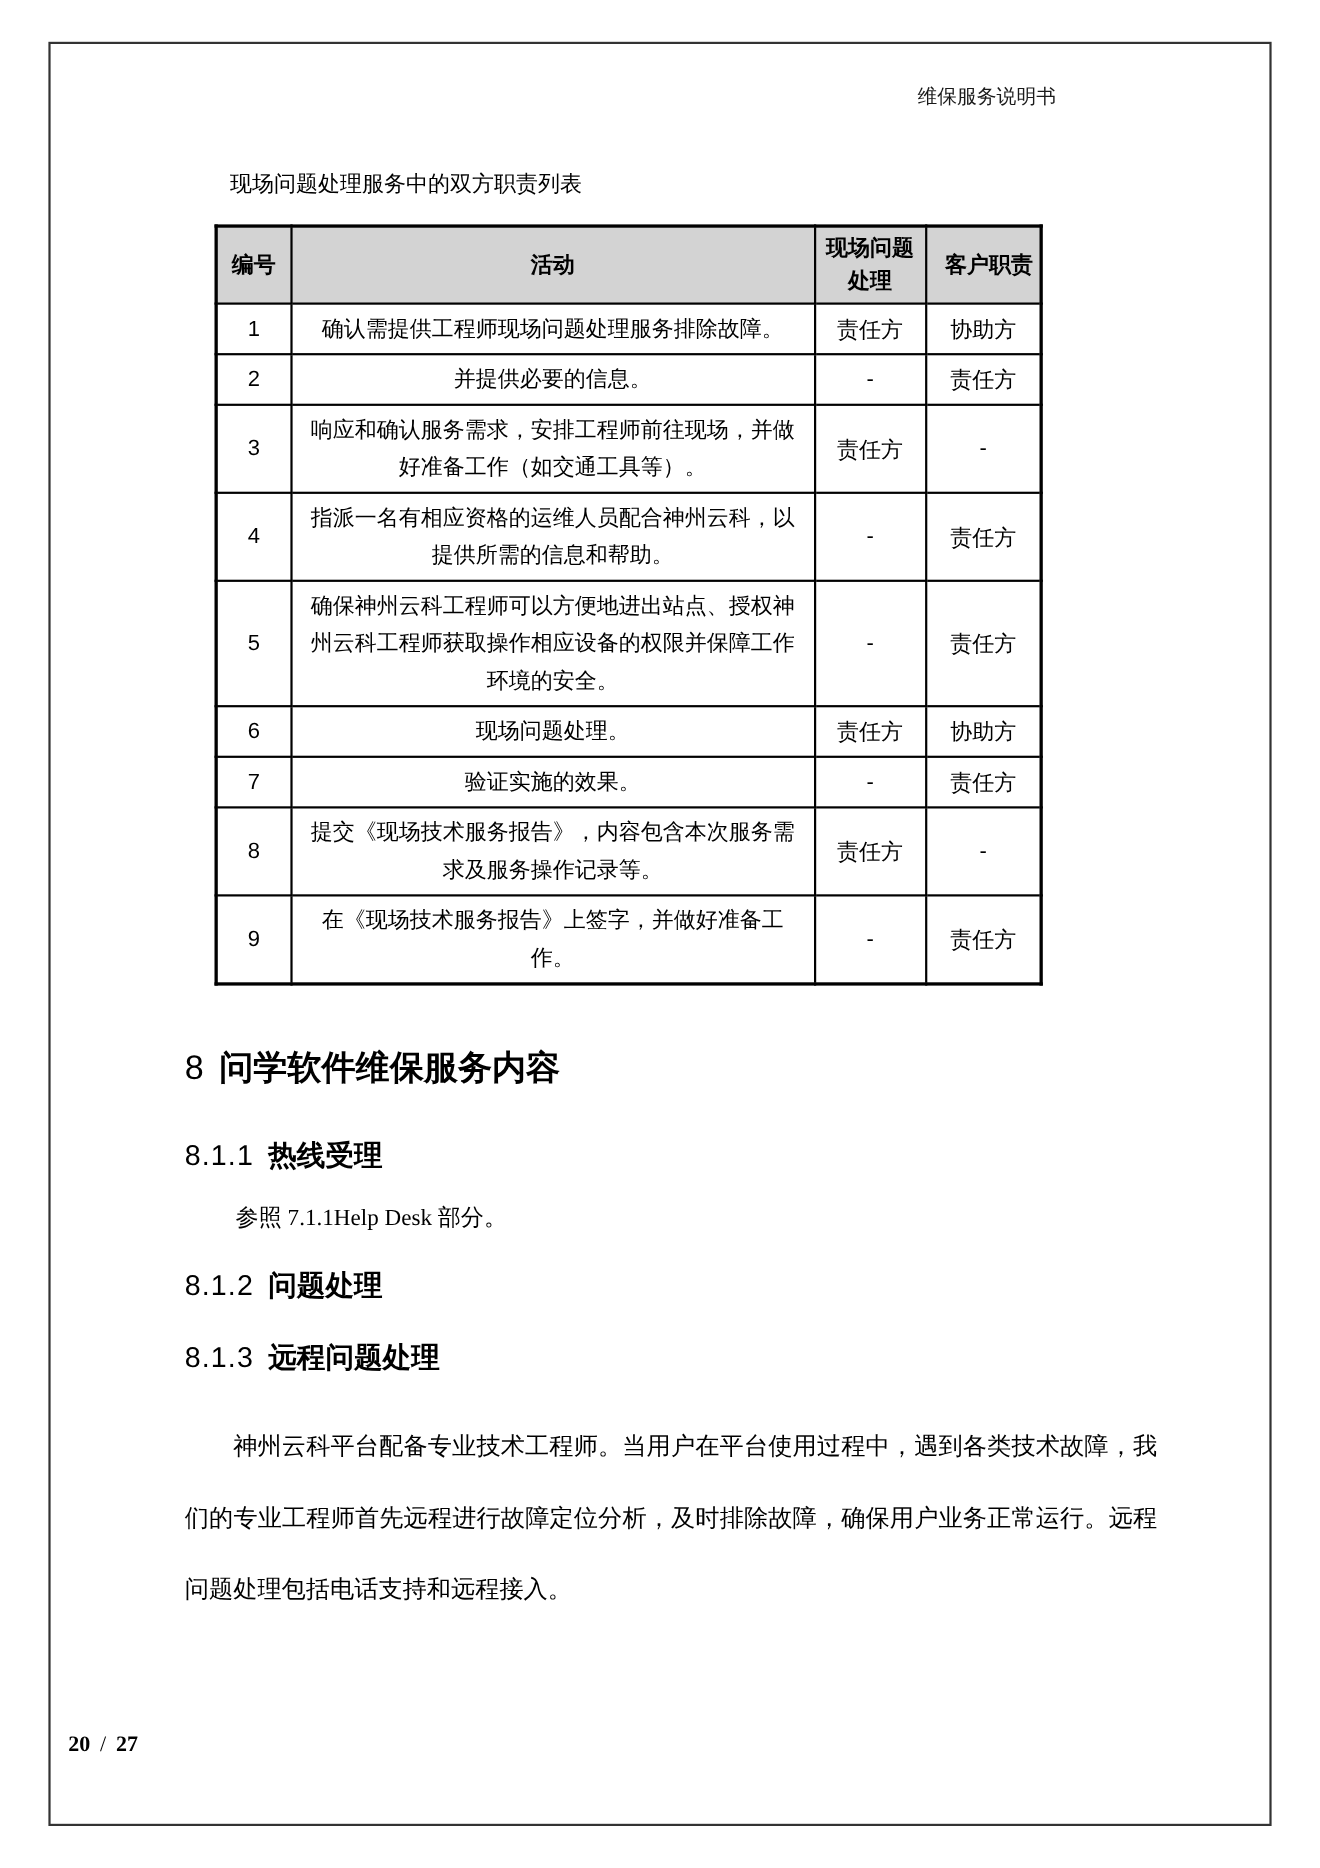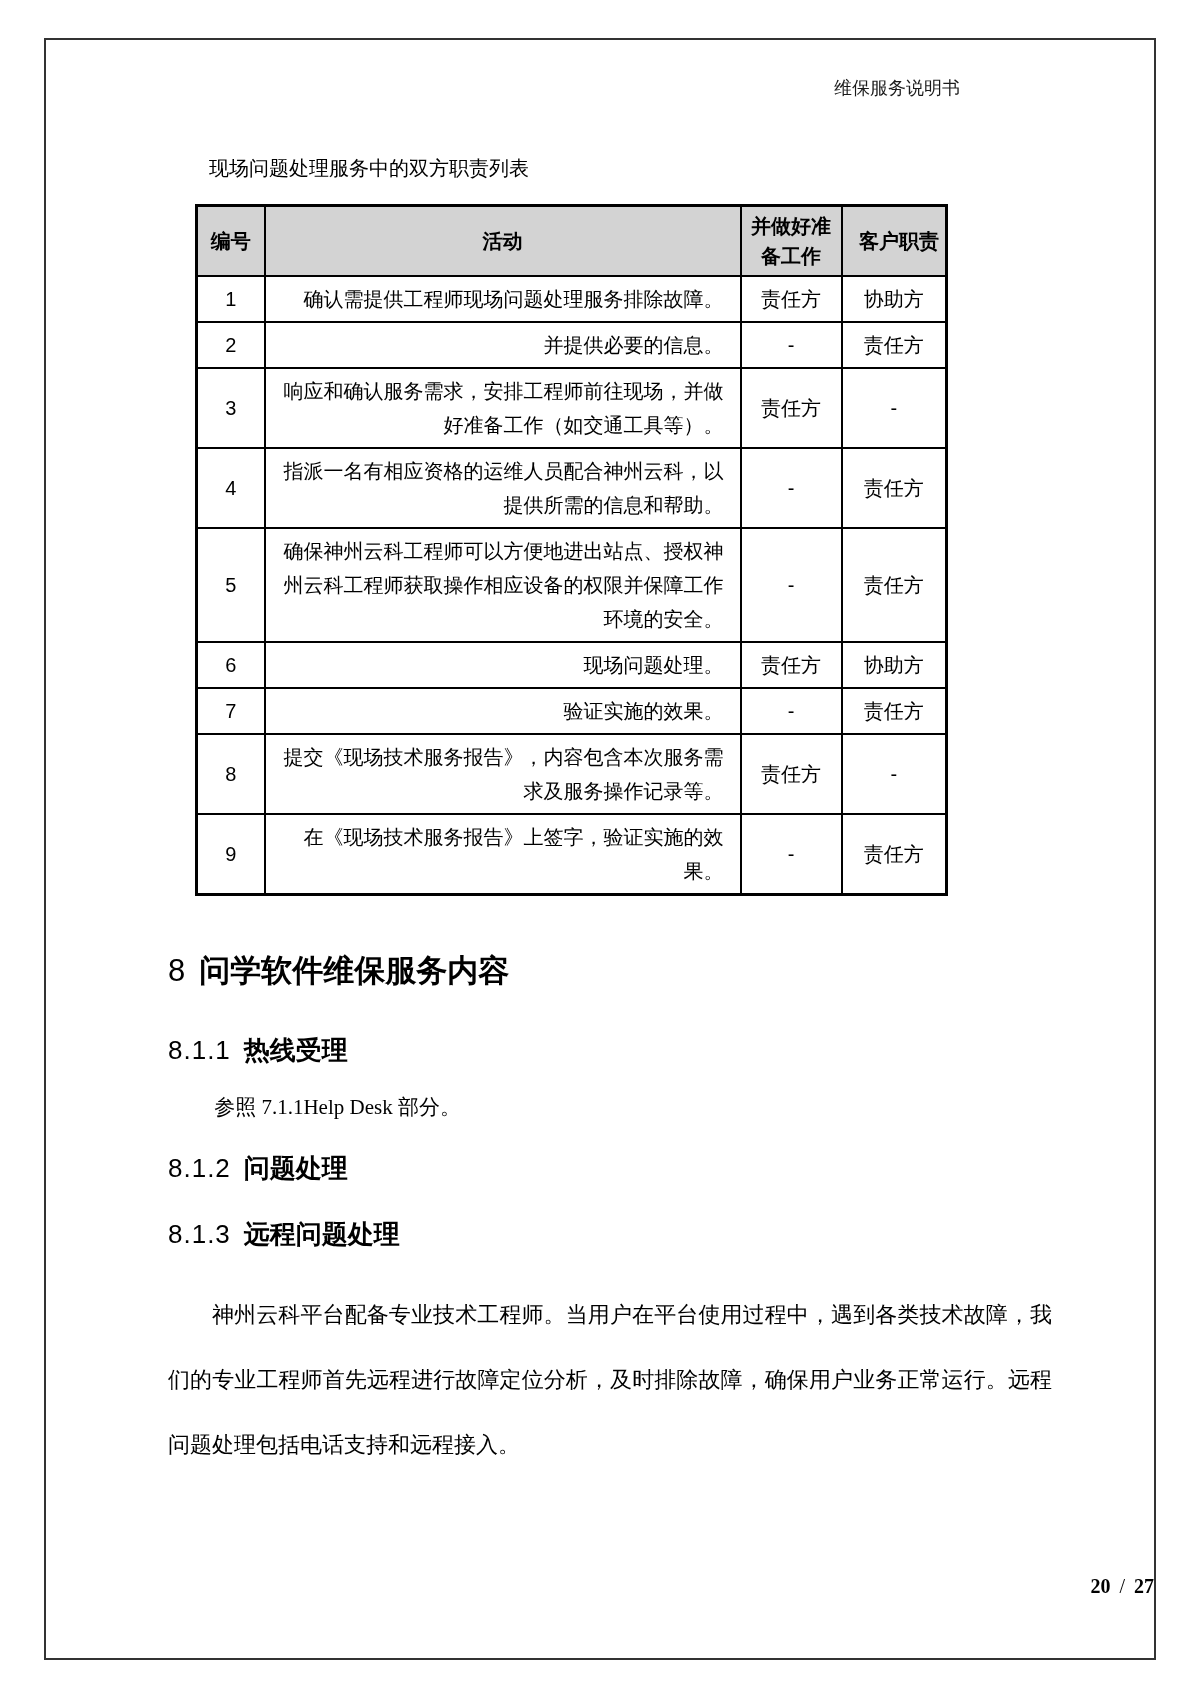--- a/index.html
+++ b/index.html
@@ -26,21 +26,21 @@
     border:2px solid var(--table-border, #000); font-size:20px; vertical-align:middle; }
   col.c-no  { width:68px; }
   col.c-act { width:476px; }
   col.c-ven { width:101px; }
   col.c-cus { width:105px; }
   thead th { background:var(--table-header-bg, #d3d3d3); font-weight:bold;
     height:64px; line-height:30px; text-align:center; }
   thead th.h-ven { padding:4px 8px; }
   thead th.h-cus { padding:4px 6px;text-align:right; }
   td.cell-no   { text-align:center; }
-  td.cell-act  { text-align:right; padding:5px 16px; line-height:34px; }
+  td.cell-act  { text-align:center; padding:5px 16px; line-height:34px; }
   td.cell-resp { text-align:center; }
   tr.rs td { height:45px; }
   tr.rd td { height:70px; }
   tr.r8 td { height:76px; }
   tr.rt td { height:96px; }
 
   .sec { font-weight:400; }
   .sec .num { font-weight:400; margin-right:13px; letter-spacing:1px; }
   .sec .ttl { font-weight:700; }
   h1.sec { margin-top:54px; font-size:31px; line-height:42px; }
@@ -49,21 +49,21 @@
   h3.s811 { margin-top:40px; }
   h3.s812 { margin-top:28px; }
   h3.s813 { margin-top:30px; }
 
   .ref-para { margin-top:24px; font-family:"Liberation Serif", serif;
     font-size:21px; line-height:30px; text-indent:2.2em; }
 
   .body-para { margin-top:30px; font-size:22px; line-height:65px;
     text-align:justify; text-indent:2em; }
 
-  .page-footer { position:absolute; left:4px; right:0; bottom:60px; text-align:right;
+  .page-footer { position:absolute; left:16px; right:0; bottom:60px; text-align:left;
     font-family:"Liberation Serif", serif; font-size:20px; }
   .page-footer .b { font-weight:bold; }
   .page-footer .sep { margin:0 9px; font-weight:400; }
 </style>
 </head>
 <body>
 
 <div class="frame">
   <div class="content">
 
@@ -77,21 +77,21 @@
       <colgroup>
           <col class="c-no">
           <col class="c-act">
           <col class="c-ven">
           <col class="c-cus">
         </colgroup>
       <thead>
         <tr>
           <th>编号</th>
           <th>活动</th>
-          <th class="h-ven">并做好准备工作</th>
+          <th class="h-ven">现场问题处理</th>
           <th class="h-cus">客户职责</th>
         </tr>
       </thead>
       <tbody>
         <tr class="rs">
           <td class="cell-no">1</td>
           <td class="cell-act">确认需提供工程师现场问题处理服务排除故障。</td>
           <td class="cell-resp">责任方</td>
           <td class="cell-resp">协助方</td>
         </tr>
@@ -132,21 +132,21 @@
           <td class="cell-resp">责任方</td>
         </tr>
         <tr class="r8">
           <td class="cell-no">8</td>
           <td class="cell-act">提交《现场技术服务报告》，内容包含本次服务需求及服务操作记录等。</td>
           <td class="cell-resp">责任方</td>
           <td class="cell-resp">-</td>
         </tr>
         <tr class="rs">
           <td class="cell-no">9</td>
-          <td class="cell-act">在《现场技术服务报告》上签字，验证实施的效果。</td>
+          <td class="cell-act">在《现场技术服务报告》上签字，并做好准备工作。</td>
           <td class="cell-resp">-</td>
           <td class="cell-resp">责任方</td>
         </tr>
       </tbody>
     </table>
 
     <h1 class="sec">
       <span class="num">8</span><span class="ttl">问学软件维保服务内容</span>
     </h1>
 

